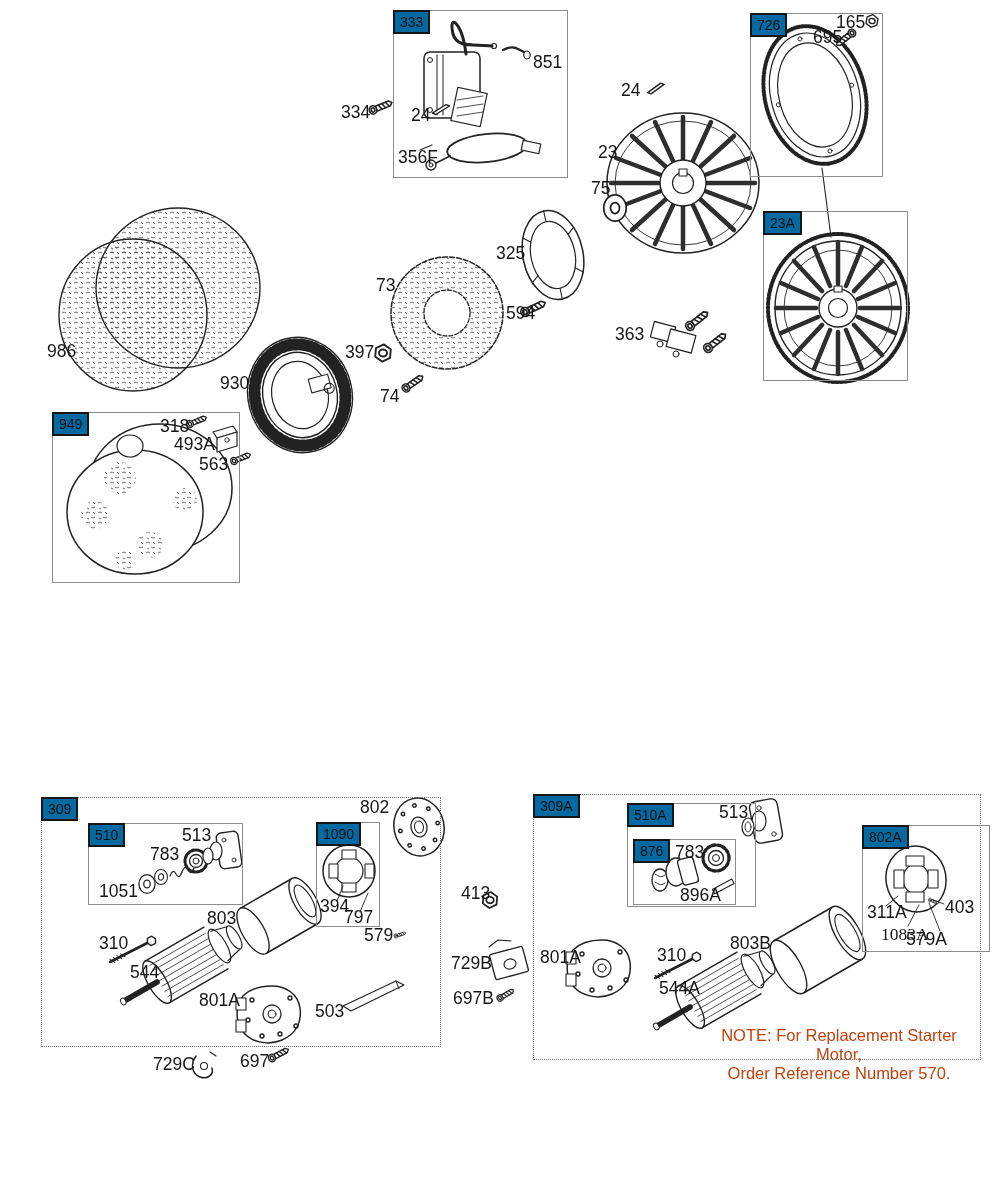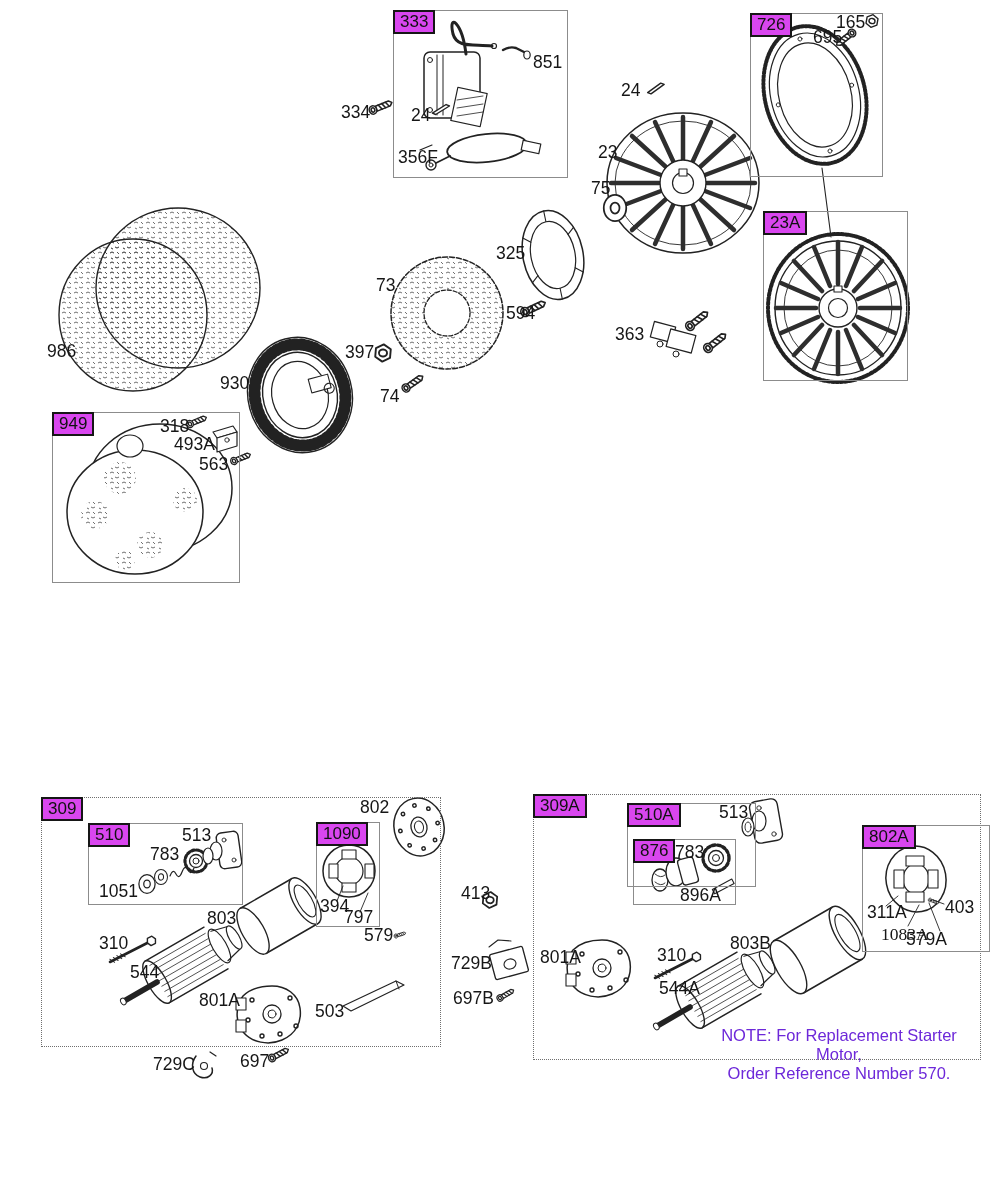--- a/index.html
+++ b/index.html
@@ -7,30 +7,30 @@
     position:relative;width:1000px;height:1200px;background:#ffffff;
     font-family:"Liberation Sans", sans-serif;overflow:hidden;
   }
   #art{position:absolute;left:0;top:0;width:1000px;height:1200px;}
   #annotation-layer{position:absolute;left:0;top:0;width:1000px;height:1200px;}
   .callout-box{
     position:absolute;border:1px solid #8c8c8c;box-sizing:border-box;background:transparent;
   }
   .callout-box.dotted{border:1px dotted #6f6f6f;}
   .ref-label{
-    position:absolute;left:-1px;top:-1px;display:inline-block;background:#d946ef;
-    border:2px solid #161616;color:#111;font-size:17px;line-height:18px;
+    position:absolute;left:-1px;top:-1px;display:inline-block;background:#0369a1;
+    border:2px solid #161616;color:#111;font-size:14px;line-height:18px;
     padding:1px 5px;white-space:nowrap;
   }
   .part-label{
     position:absolute;color:#161616;font-size:17.5px;line-height:19px;white-space:nowrap;
   }
   .note-block{
     position:absolute;left:700px;top:1026px;width:278px;text-align:center;
-    color:#6d28d9;font-size:16.5px;line-height:1.16;
+    color:#c2410c;font-size:16.5px;line-height:1.16;
   }
 </style>
 </head>
 <body>
 
 <div id="canvas">
 
   <svg id="art" viewBox="0 0 1000 1200" xmlns="http://www.w3.org/2000/svg">
     <defs>
       <pattern id="speck" width="12" height="10" patternUnits="userSpaceOnUse">
@@ -400,21 +400,21 @@
       </div>
       <div class="callout-box" style="left: 88px; top: 823px; width: 155px; height: 82px;">
         <span class="ref-label">510</span>
       </div>
       <div class="callout-box" style="left: 316px; top: 822px; width: 64px; height: 105px;">
         <span class="ref-label">1090</span>
       </div>
       <div class="callout-box dotted" style="left: 533px; top: 794px; width: 448px; height: 266px;">
         <span class="ref-label">309A</span>
       </div>
-      <div class="callout-box" style="left: 627px; top: 803px; width: 129px; height: 84px;">
+      <div class="callout-box" style="left: 627px; top: 803px; width: 129px; height: 104px;">
         <span class="ref-label">510A</span>
       </div>
       <div class="callout-box" style="left: 633px; top: 839px; width: 103px; height: 66px;">
         <span class="ref-label">876</span>
       </div>
       <div class="callout-box" style="left: 862px; top: 825px; width: 128px; height: 127px;">
         <span class="ref-label">802A</span>
       </div>
       <span class="part-label" style="left: 341px; top: 103px;">334</span>
       <span class="part-label" style="left: 533px; top: 53px;">851</span>

